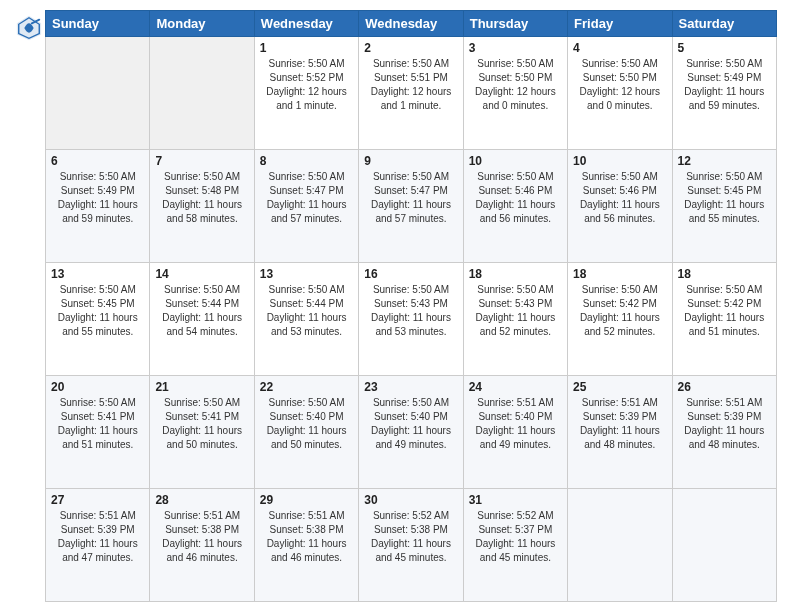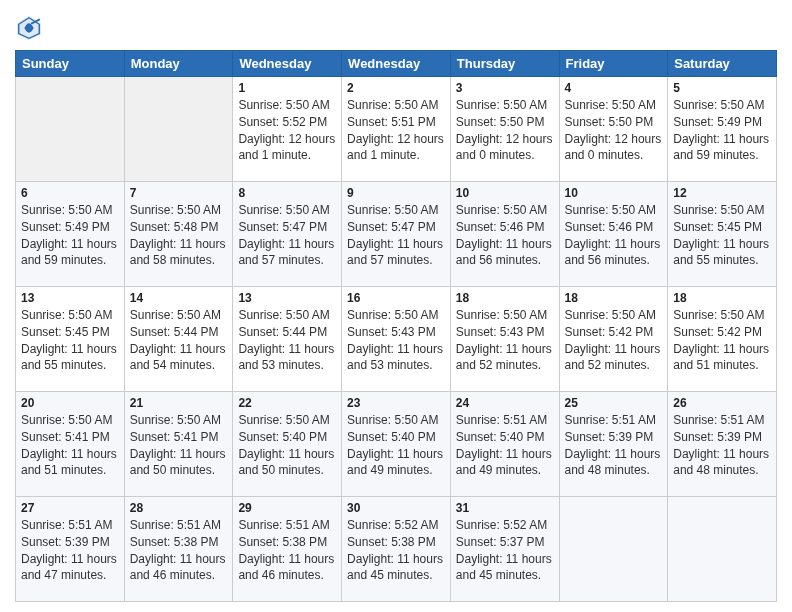--- a/index.html
+++ b/index.html
@@ -8,21 +8,20 @@
       height: 612px;
       font-family: Arial, sans-serif;
       background: #fff;
       overflow: hidden;
     }
     .page {
       width: 792px;
       height: 612px;
       padding: 10px 15px;
       display: flex;
-      flex-direction: column;
     }
     .header {
       display: flex;
       justify-content: space-between;
       align-items: flex-start;
       margin-bottom: 8px;
     }
     .logo {
       display: flex;
       align-items: center;
@@ -93,23 +92,24 @@
       background: #f0f0f0;
     }
     .day-num {
       font-size: 12px;
       font-weight: bold;
       color: #222;
       display: block;
       margin-bottom: 2px;
     }
     .day-info {
-      font-size: 12px;
+      font-size: 10px;
       line-height: 1.4;
       color: #333;
+      text-align: center;
     }
     
     .calendar tr:last-child td {
       background: #f5f7fa;
     }
   </style>
 </head>
 <body>
 
 <div class="page">

